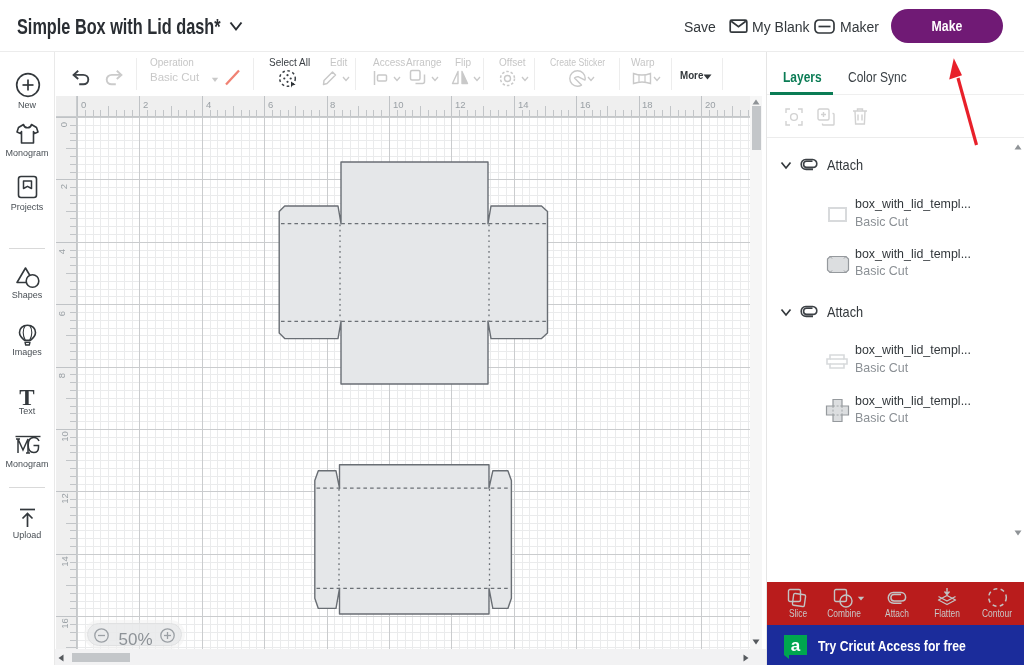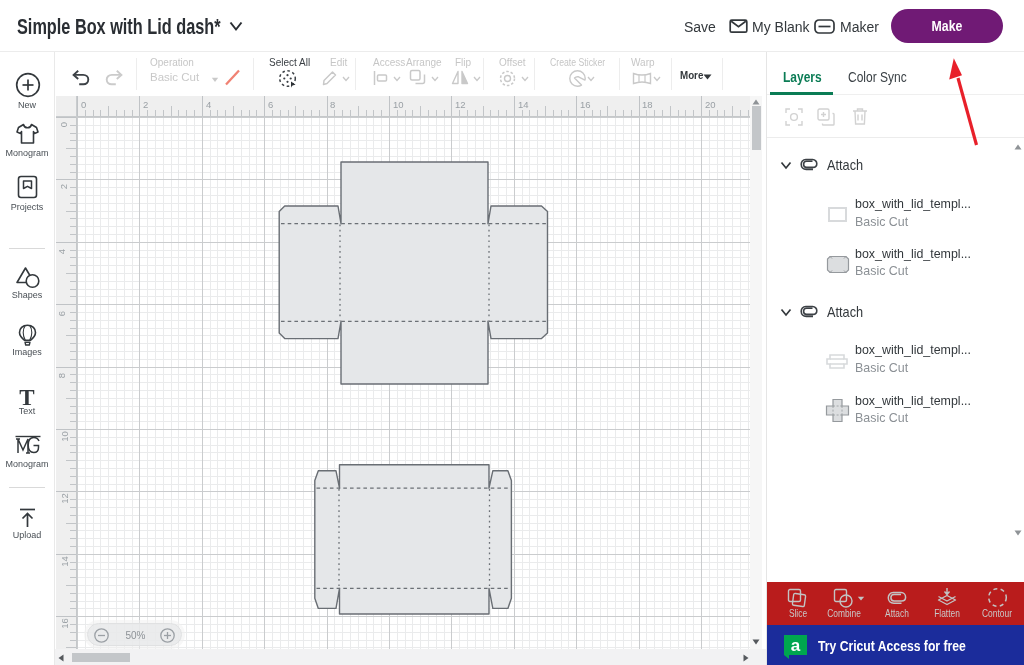--- a/index.html
+++ b/index.html
@@ -285,21 +285,21 @@
       </g>
     </svg>
   </div>
 
   <div class="abs" style="left:32px; top:527px; width:95px; height:23px; background:rgba(233,234,235,0.9);
        border:1px solid #e0e1e2; border-radius:12px; box-shadow:0 0 0 3px rgba(240,240,241,0.55);">
     <svg class="abs" style="left:6px; top:3.5px;" width="15" height="15" viewBox="0 0 15 15">
       <circle cx="7.5" cy="7.5" r="6.7" fill="none" stroke="#9ba0a5" stroke-width="1.3"></circle>
       <line x1="4" y1="7.5" x2="11" y2="7.5" stroke="#9ba0a5" stroke-width="1.3"></line>
     </svg>
-    <div class="abs" style="left:0; top:6px; width:95px; text-align:center; font-size:10px; color:#8d9297;">50%</div>
+    <div class="abs" style="left:0; top:6px; width:95px; text-align:center; font-size:17px; color:#8d9297;">50%</div>
     <svg class="abs" style="right:6px; top:3.5px;" width="15" height="15" viewBox="0 0 15 15">
       <circle cx="7.5" cy="7.5" r="6.7" fill="none" stroke="#9ba0a5" stroke-width="1.3"></circle>
       <line x1="4" y1="7.5" x2="11" y2="7.5" stroke="#9ba0a5" stroke-width="1.3"></line>
       <line x1="7.5" y1="4" x2="7.5" y2="11" stroke="#9ba0a5" stroke-width="1.3"></line>
     </svg>
   </div>
 
   <div class="abs" style="left:695px; top:0; width:12px; height:553px; background:#f6f6f6;">
     <svg class="abs" style="left:2px; top:3px;" width="8" height="6" viewBox="0 0 8 6">
         <path d="M4 0.5 L7.5 5.5 L0.5 5.5 Z" fill="#8f9397"></path>

